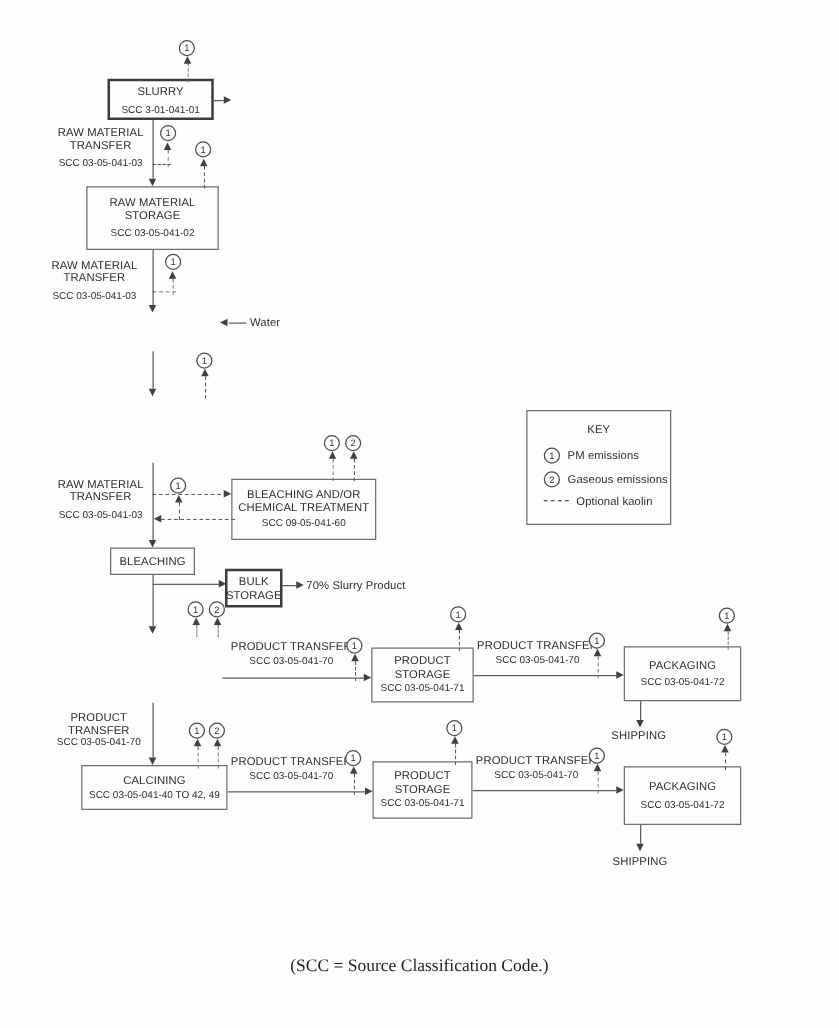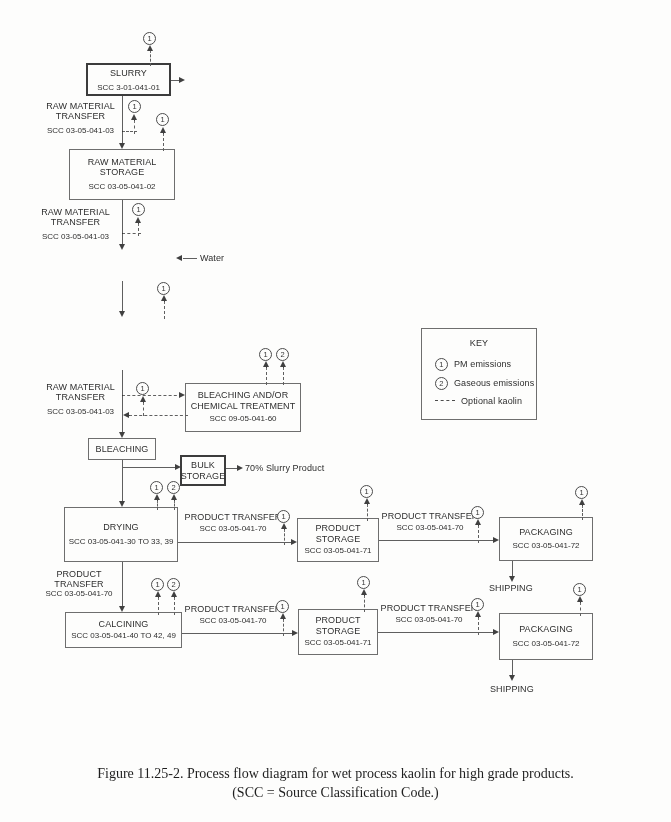--- a/index.html
+++ b/index.html
@@ -83,24 +83,20 @@
 
   <div class="box" style="left:88px;top:438px;width:68px;height:22px;">
     <div>BLEACHING</div>
   </div>
 
   <div class="box thick" style="left:180px;top:455px;width:46px;height:31px;">
     <div>BULK</div>
     <div>STORAGE</div>
   </div>
 
-  <div class="box" style="left:64px;top:507px;width:114px;height:55px;">
-    <div>DRYING</div>
-    <div class="bs mt5">SCC 03-05-041-30 TO 33, 39</div>
-  </div>
 
   <div class="box" style="left:297px;top:518px;width:82px;height:44px;">
     <div>PRODUCT</div>
     <div>STORAGE</div>
     <div class="bs mt2">SCC 03-05-041-71</div>
   </div>
 
   <div class="box" style="left:499px;top:517px;width:94px;height:44px;">
     <div>PACKAGING</div>
     <div class="bs mt4">SCC 03-05-041-72</div>
@@ -314,17 +310,16 @@
 
   <div class="lbl ctr" style="left:379px;top:603px;width:100px;">
     <div class="nowrap">PRODUCT TRANSFER</div>
     <div class="bs nowrap" style="margin-top:2px;">SCC 03-05-041-70</div>
   </div>
 
   <div class="lbl" style="left:489px;top:583px;">SHIPPING</div>
   <div class="lbl" style="left:490px;top:684px;">SHIPPING</div>
 
   <div class="caption" style="top:765px;">
-    <div>Figure 11.25-2.  Process flow diagram for wet process kaolin for high grade products.</div>
     <div>(SCC = Source Classification Code.)</div>
   </div>
 
 </div>
 
 </body></html>

